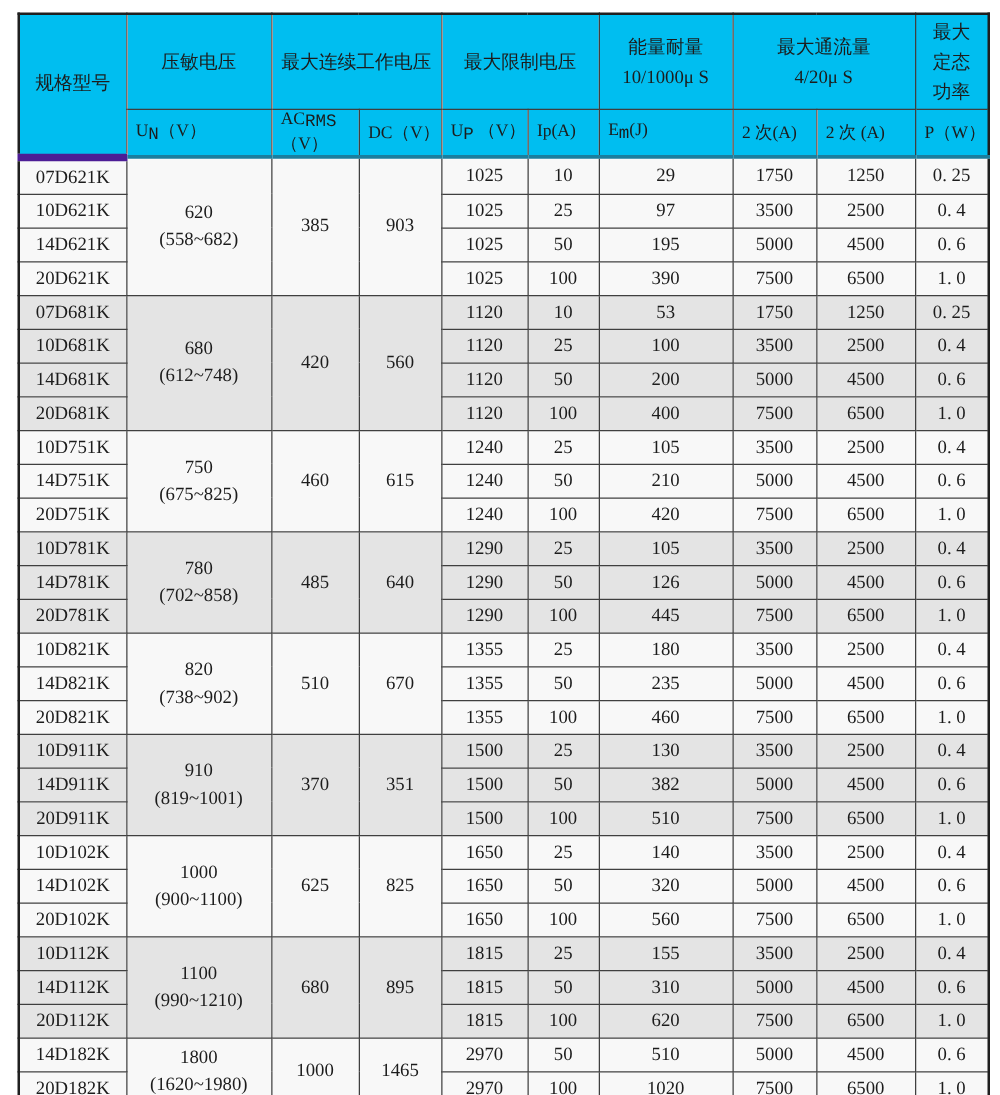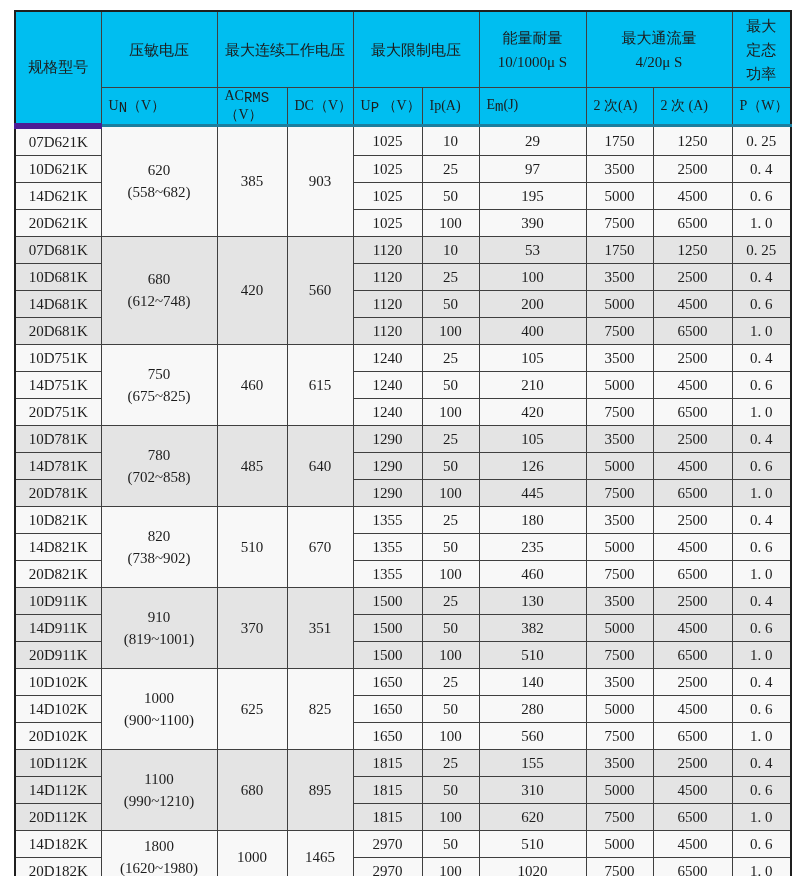--- a/index.html
+++ b/index.html
@@ -275,21 +275,21 @@
           <td class="cell-ip">25</td>
           <td class="cell-em">140</td>
           <td class="cell-surge1">3500</td>
           <td class="cell-surge2">2500</td>
           <td class="cell-power">0. 4</td>
         </tr>
         <tr class="plain">
           <td class="cell-model">14D102K</td>
           <td class="cell-up">1650</td>
           <td class="cell-ip">50</td>
-          <td class="cell-em">280</td>
+          <td class="cell-em">320</td>
           <td class="cell-surge1">5000</td>
           <td class="cell-surge2">4500</td>
           <td class="cell-power">0. 6</td>
         </tr>
         <tr class="plain">
           <td class="cell-model">20D102K</td>
           <td class="cell-up">1650</td>
           <td class="cell-ip">100</td>
           <td class="cell-em">560</td>
           <td class="cell-surge1">7500</td>

